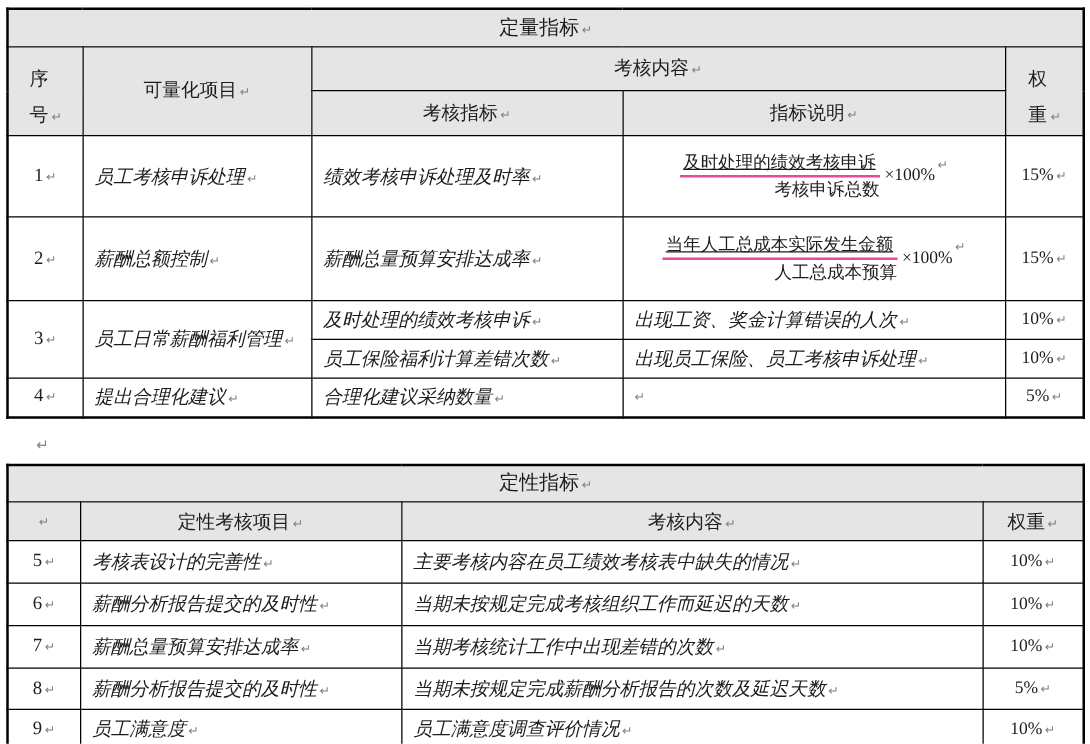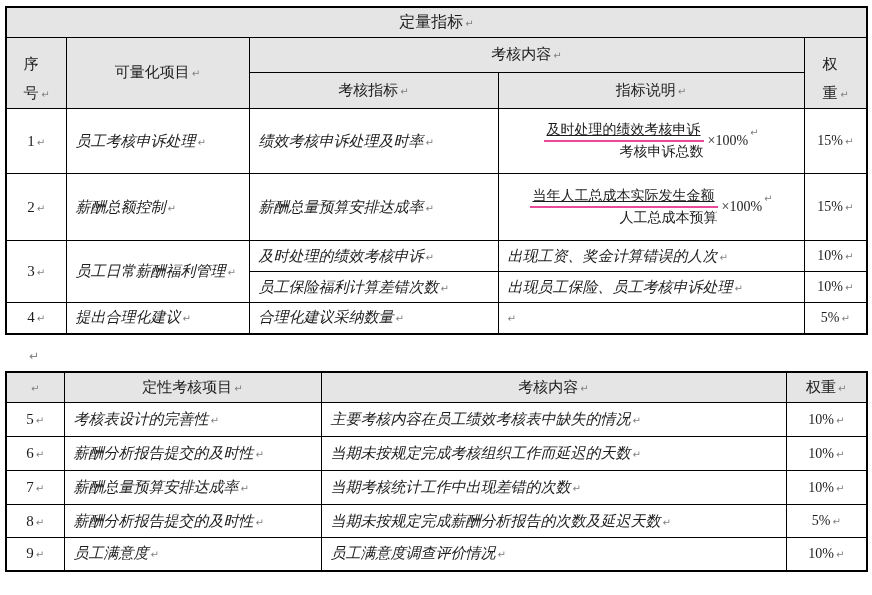--- a/index.html
+++ b/index.html
@@ -212,20 +212,25 @@
 
   <table>
     <colgroup>
       <col style="width:58px">
         <col style="width:257px">
         <col style="width:465px">
         <col style="width:81px">
     </colgroup>
 
     <tbody>
+        <tr style="height:30px">
+      <td colspan="4" class="shade title-cell">
+        <span>定性指标</span><span class="pm">↵</span>
+      </td>
+    </tr>
 
     <tr style="height:31px">
       <td class="shade c">
         <span class="pm pm-only">↵</span>
       </td>
       <td class="shade c">
         <span>定性考核项目</span><span class="pm">↵</span>
       </td>
       <td class="shade c">
         <span>考核内容</span><span class="pm">↵</span>

